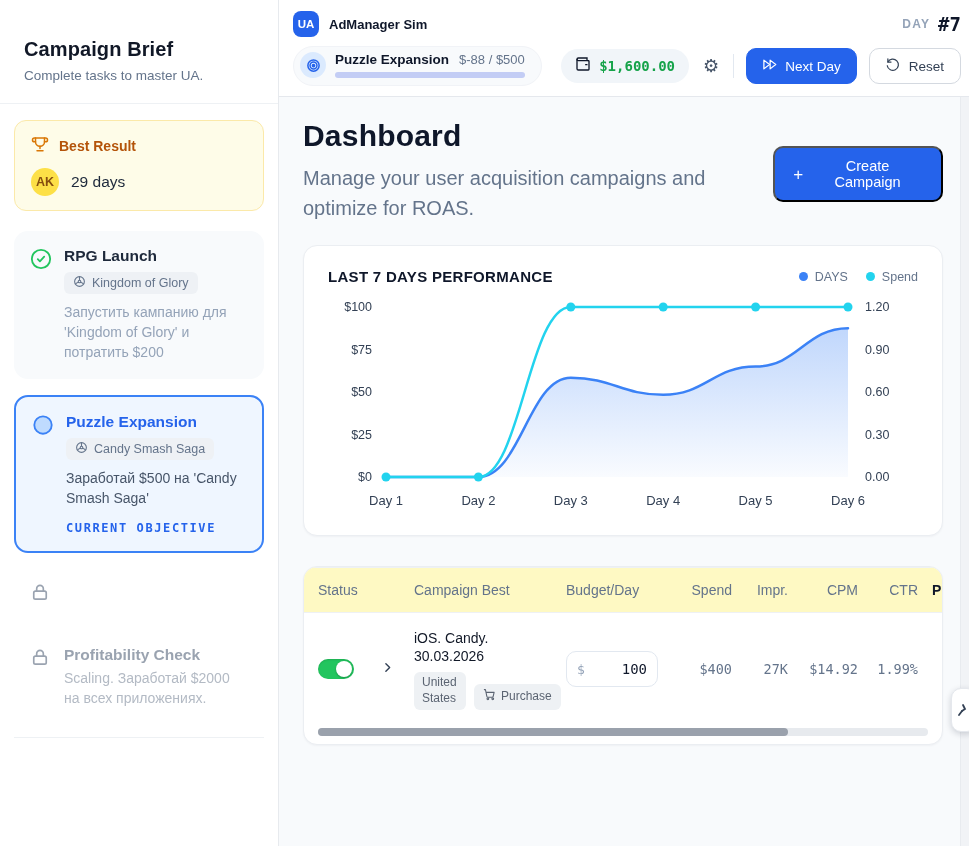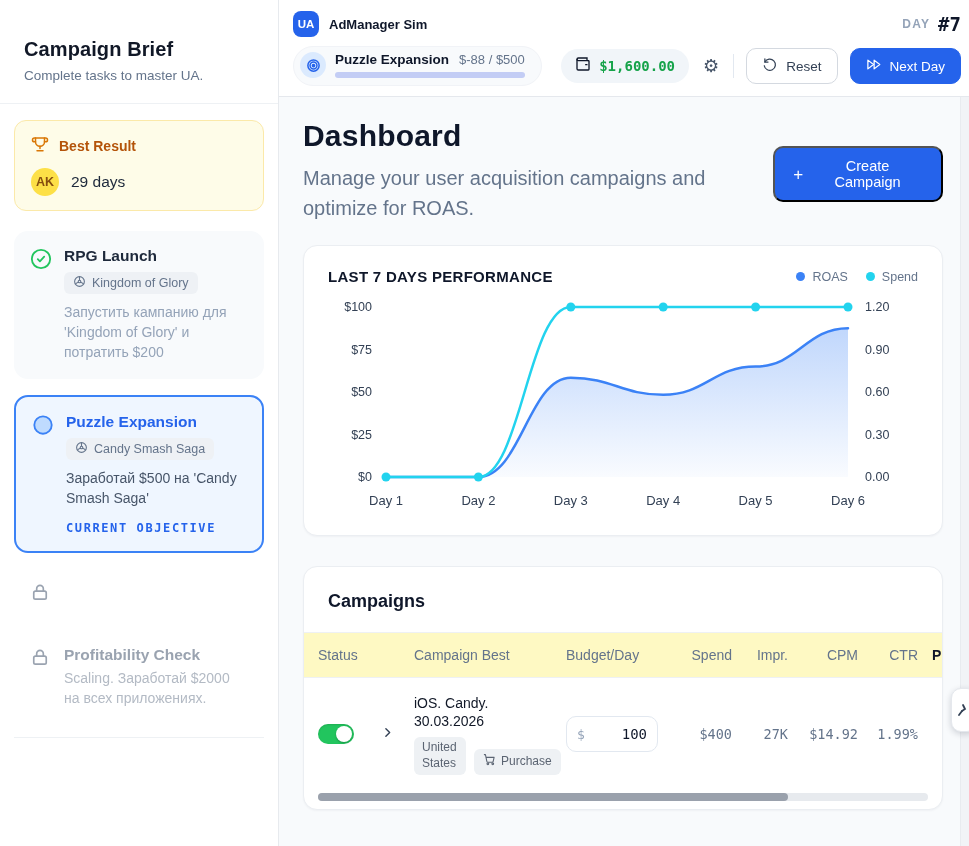--- a/index.html
+++ b/index.html
@@ -250,38 +250,38 @@
               <svg width="16" height="16" viewBox="0 0 24 24" fill="none" stroke="#0f172a" stroke-width="2" stroke-linecap="round">
                   <path d="M20 7H5a2 2 0 0 1 0-4h13v4"></path>
                   <path d="M3 5v14a2 2 0 0 0 2 2h15a1 1 0 0 0 1-1V8a1 1 0 0 0-1-1"></path>
                   <path d="M16 13h2"></path>
                 </svg>
             </span>
             <span class="wallet-amount">$1,600.00</span>
           </div>
           <span class="gear">⚙</span>
           <span class="v-divider"></span>
+          <button class="btn btn-next">
+            <span>
+              <svg width="15" height="15" viewBox="0 0 24 24" fill="none" stroke="#fff" stroke-width="2" stroke-linejoin="round">
+                  <polygon points="3 5 12 12 3 19"></polygon>
+                  <polygon points="13 5 22 12 13 19"></polygon>
+                </svg>
+            </span>
+            <span>Next Day</span>
+          </button>
           <button class="btn btn-reset">
             <span>
               <svg width="15" height="15" viewBox="0 0 24 24" fill="none" stroke="#334155" stroke-width="2" stroke-linecap="round" stroke-linejoin="round">
                   <path d="M3 8a9 9 0 1 1-1 6"></path>
                   <polyline points="3 3 3 8 8 8"></polyline>
                 </svg>
             </span>
             <span>Reset</span>
           </button>
-          <button class="btn btn-next">
-            <span>
-              <svg width="15" height="15" viewBox="0 0 24 24" fill="none" stroke="#fff" stroke-width="2" stroke-linejoin="round">
-                  <polygon points="3 5 12 12 3 19"></polygon>
-                  <polygon points="13 5 22 12 13 19"></polygon>
-                </svg>
-            </span>
-            <span>Next Day</span>
-          </button>
         </div>
       </div>
     </header>
 
     <div class="content">
       <div class="dash-head">
         <div>
           <h1 class="dash-title">Dashboard</h1>
           <p class="dash-sub">Manage your user acquisition campaigns and optimize for ROAS.</p>
         </div>
@@ -290,21 +290,21 @@
           <span>Create Campaign</span>
         </button>
       </div>
 
       <section class="card chart-card">
         <div class="chart-head">
           <div class="chart-title">LAST 7 DAYS PERFORMANCE</div>
           <div class="legend">
             <span class="legend-item">
               <span class="legend-dot" id="dot-roas" style="background: rgb(59, 130, 246);"></span>
-              <span>ROAS</span>
+              <span>DAYS</span>
             </span>
             <span class="legend-item">
               <span class="legend-dot" id="dot-spend" style="background: rgb(34, 211, 238);"></span>
               <span>Spend</span>
             </span>
           </div>
         </div>
         <div class="chart-body">
           <svg id="chart-svg" width="592" height="222" viewBox="0 0 592 222">
             <defs>
@@ -344,21 +344,20 @@
               <text class="xaxis-text" x="242.8" y="210" text-anchor="middle">Day 3</text>
               <text class="xaxis-text" x="335.2" y="210" text-anchor="middle">Day 4</text>
               <text class="xaxis-text" x="427.6" y="210" text-anchor="middle">Day 5</text>
               <text class="xaxis-text" x="520" y="210" text-anchor="middle">Day 6</text>
             </g>
           </svg>
         </div>
       </section>
 
       <section class="card campaigns-card">
-        <div class="camp-title">Campaigns</div>
         <div class="tgrid thead">
           <div class="th">Status</div>
           <div class="th">Campaign Best</div>
           <div class="th">Budget/Day</div>
           <div class="th num">Spend</div>
           <div class="th num">Impr.</div>
           <div class="th num">CPM</div>
           <div class="th num">CTR</div>
           <div class="th hl" style="padding-left:14px;">Purc</div>
         </div>

